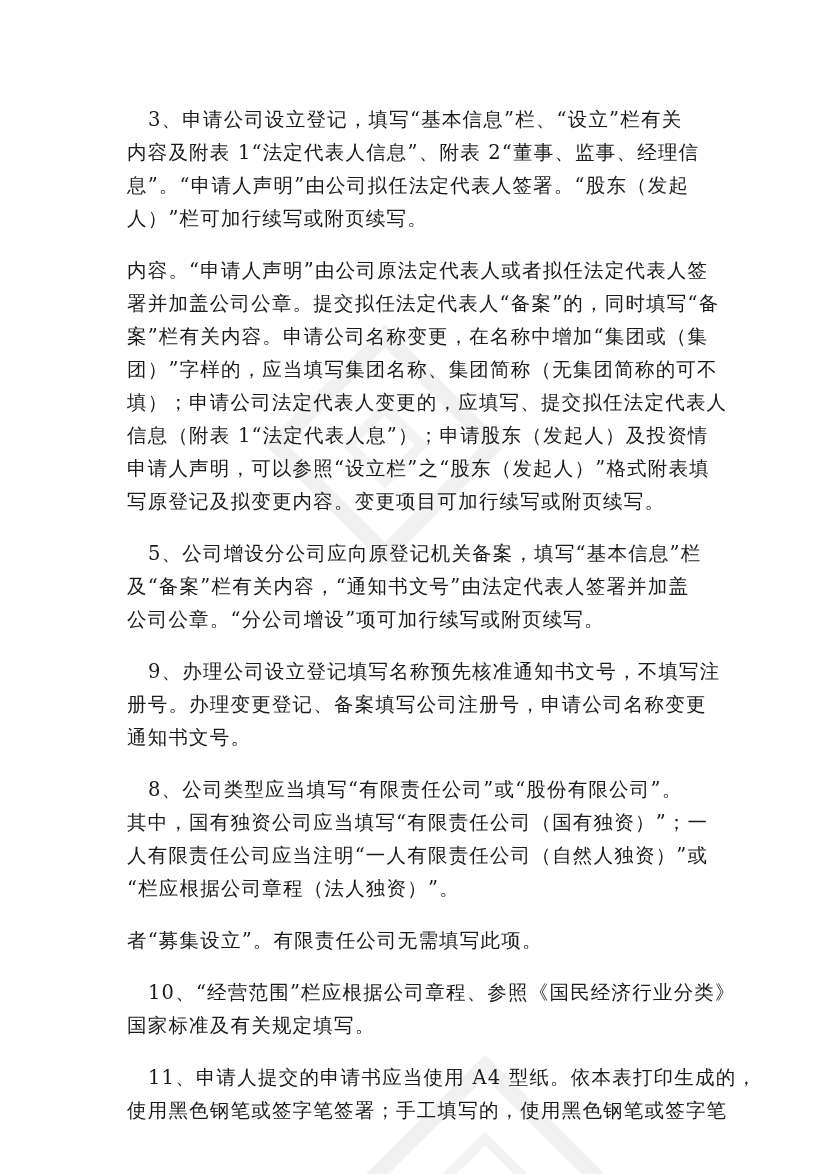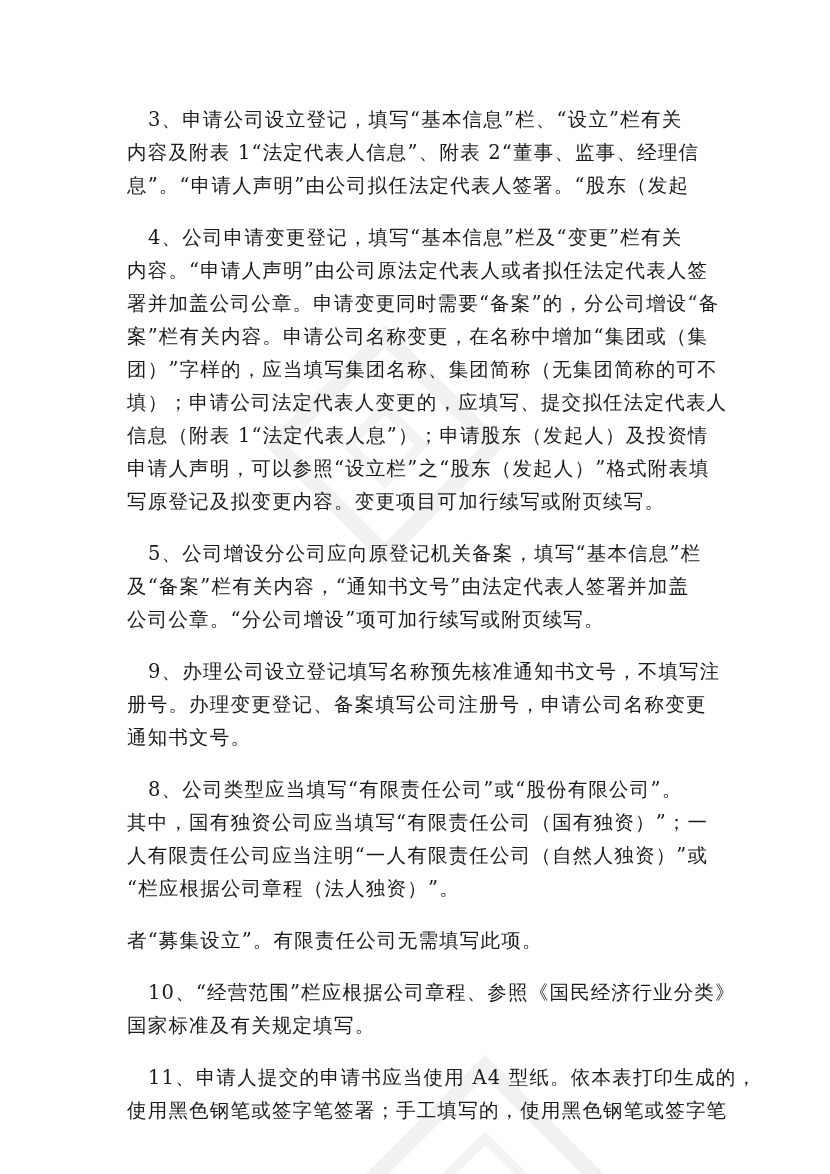--- a/index.html
+++ b/index.html
@@ -20,25 +20,25 @@
 
 <div class="page">
   <div class="wm" style="left:300px;top:360px;"></div>
   <div class="wm" style="left:400px;top:1090px;"></div>
 
   <div class="content" id="content">
       <div class="para">
         <span class="line first">3、申请公司设立登记，填写“基本信息”栏、“设立”栏有关</span>
         <span class="line">内容及附表 1“法定代表人信息”、附表 2“董事、监事、经理信</span>
         <span class="line">息”。“申请人声明”由公司拟任法定代表人签署。“股东（发起</span>
+        <span class="line">人）”栏可加行续写或附页续写。</span>
       </div>
       <div class="para">
-        <span class="line first">4、公司申请变更登记，填写“基本信息”栏及“变更”栏有关</span>
         <span class="line">内容。“申请人声明”由公司原法定代表人或者拟任法定代表人签</span>
-        <span class="line">署并加盖公司公章。申请变更同时需要“备案”的，分公司增设“备</span>
+        <span class="line">署并加盖公司公章。提交拟任法定代表人“备案”的，同时填写“备</span>
         <span class="line">案”栏有关内容。申请公司名称变更，在名称中增加“集团或（集</span>
         <span class="line">团）”字样的，应当填写集团名称、集团简称（无集团简称的可不</span>
         <span class="line">填）；申请公司法定代表人变更的，应填写、提交拟任法定代表人</span>
         <span class="line">信息（附表 1“法定代表人息”）；申请股东（发起人）及投资情</span>
         <span class="line">申请人声明，可以参照“设立栏”之“股东（发起人）”格式附表填</span>
         <span class="line">写原登记及拟变更内容。变更项目可加行续写或附页续写。</span>
       </div>
       <div class="para">
         <span class="line first">5、公司增设分公司应向原登记机关备案，填写“基本信息”栏</span>
         <span class="line">及“备案”栏有关内容，“通知书文号”由法定代表人签署并加盖</span>

